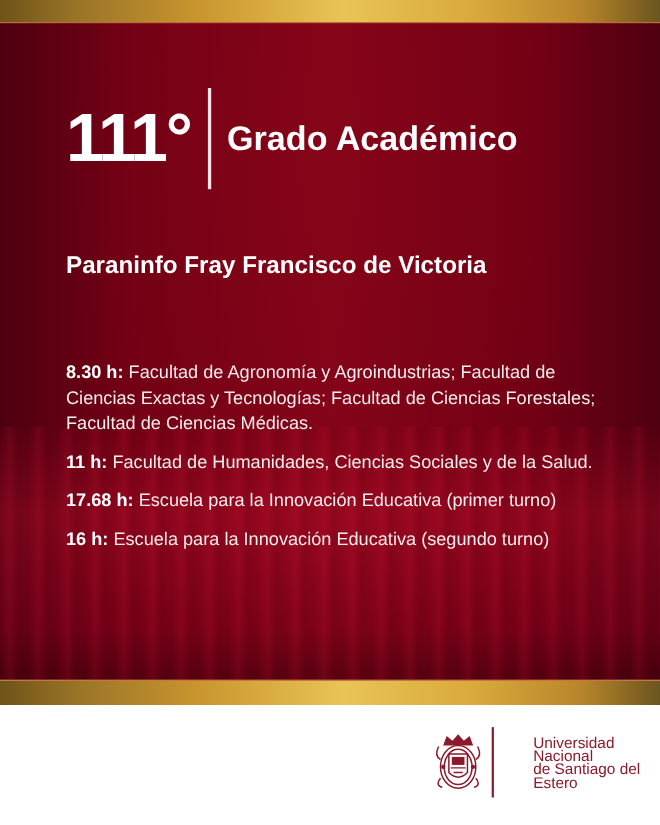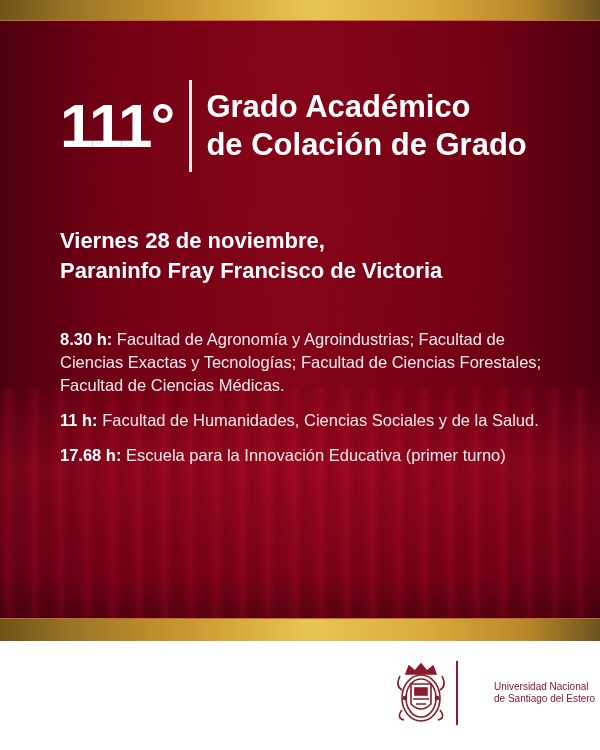--- a/index.html
+++ b/index.html
@@ -30,50 +30,49 @@
   .title-text { color:#fff; font-weight:bold; font-size:31px; line-height:38px; }
   .venue { position:absolute; top:226px; left:60px; color:#fff; font-weight:bold; font-size:22px; line-height:30px; }
   .schedule { position:absolute; top:328px; left:60px; width:490px; color:#f5eced; font-size:16.5px; line-height:23px; }
   .schedule-item { margin-bottom:12px; }
   .schedule-time { font-weight:bold; color:#fff; }
   .footer { position:absolute; top:641px; left:0; width:600px; height:109px; background:#fff; }
   .logo { position:absolute; top:660px; left:392px; display:flex; align-items:center; }
   .crest { width:58px; height:66px; }
   .logo-divider { width:2px; height:64px; background:#8a1a2c; margin:0 8px 0 6px; }
   .logo-abbr { color:#8a1a2c; font-weight:bold; font-size:19px; line-height:20px; }
-  .logo-name { color:#8a1a2c; font-size:10px; line-height:12px;margin-left:28px; }
+  .logo-name { color:#8a1a2c; font-size:14px; line-height:12px;margin-left:28px; }
 </style>
 </head>
 <body>
 
 <div class="poster">
   <div class="gold-band gold-top"></div>
 
   <div class="red-panel">
     <div class="crowd"></div>
   </div>
 
   <div class="title-row">
     <div class="title-number">111°</div>
     <div class="title-divider"></div>
     <div class="title-text">
       <div>Grado Académico</div>
-      <div>de Colación de Grado</div>
     </div>
   </div>
 
   <div class="venue">
-    <div>Viernes 28 de noviembre,</div>
     <div>Paraninfo Fray Francisco de Victoria</div>
   </div>
 
   <div class="schedule">
     <div class="schedule-item"><span class="schedule-time">8.30 h:</span><span> Facultad de Agronomía y Agroindustrias; Facultad de Ciencias Exactas y Tecnologías; Facultad de Ciencias Forestales; Facultad de Ciencias Médicas.</span></div>
     <div class="schedule-item"><span class="schedule-time">11 h:</span><span> Facultad de Humanidades, Ciencias Sociales y de la Salud.</span></div>
     <div class="schedule-item"><span class="schedule-time">17.68 h:</span><span> Escuela para la Innovación Educativa (primer turno)</span></div>
+    <div class="schedule-item"><span class="schedule-time">16 h:</span><span> Escuela para la Innovación Educativa (segundo turno)</span></div>
   </div>
 
   <div class="gold-band gold-bottom"></div>
 
   <div class="footer">
   </div>
 
   <div class="logo">
     <svg class="crest" viewBox="0 0 58 66">
       <g fill="none" stroke="#8a1a2c" stroke-width="1.6">

